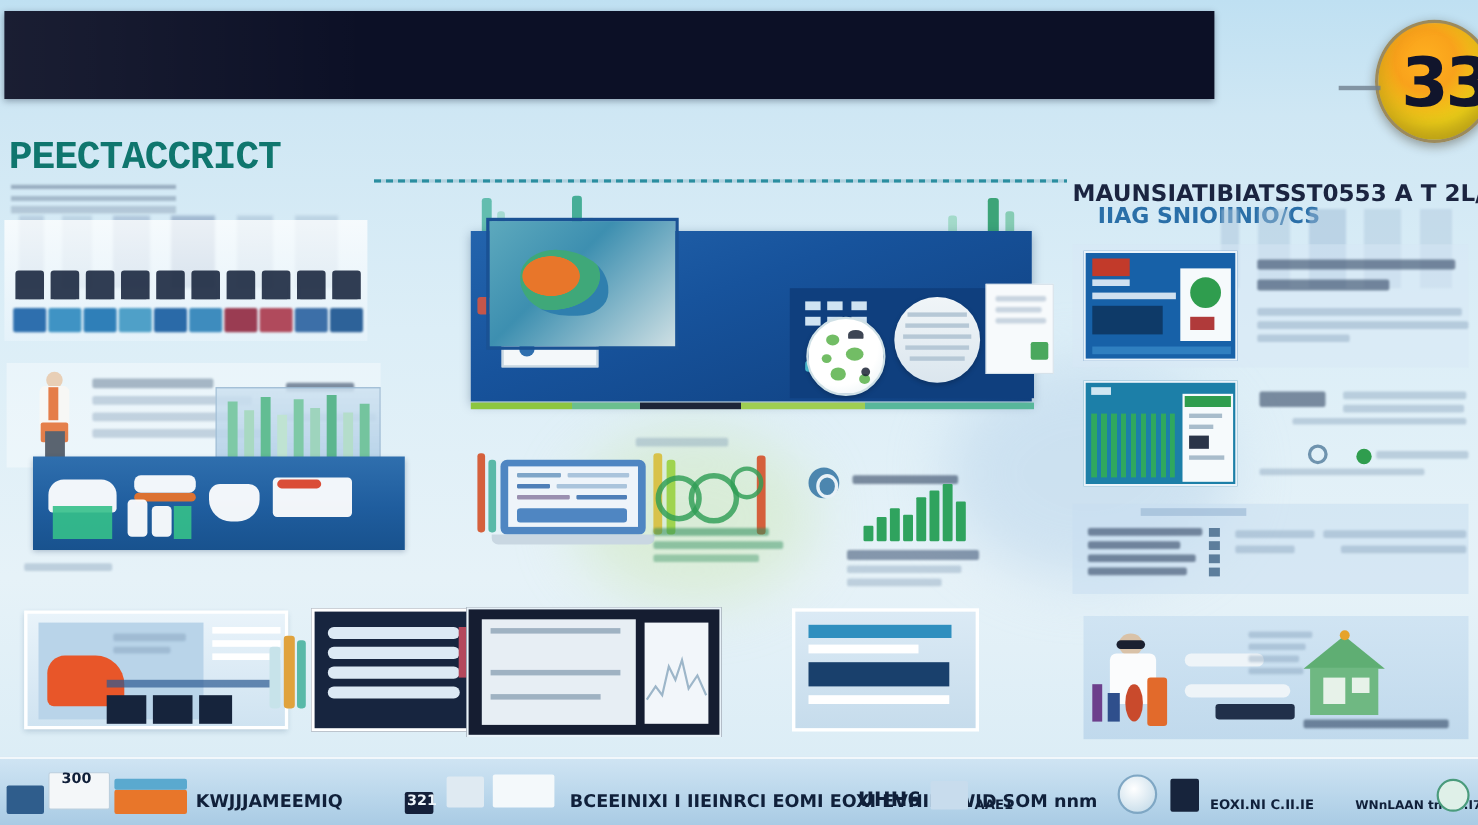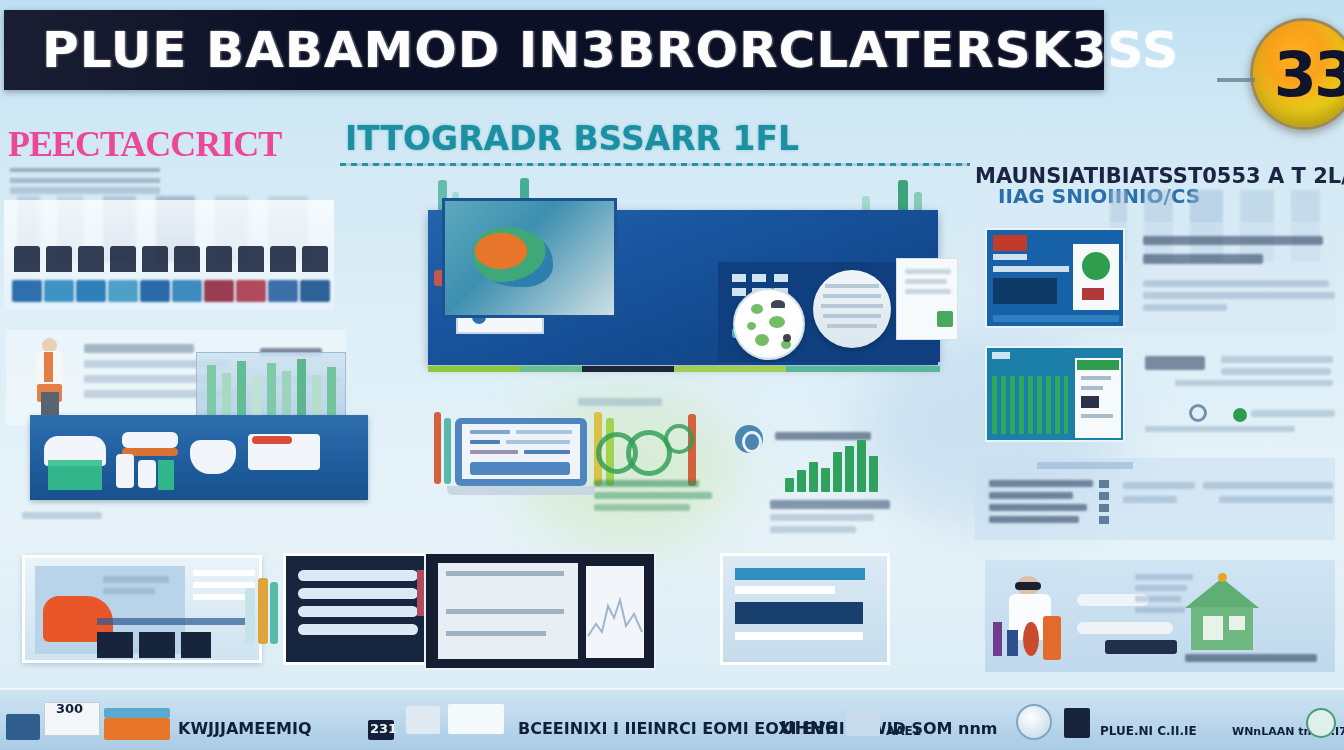--- a/index.html
+++ b/index.html
@@ -39,22 +39,22 @@
     border:3px solid #9c8a5c;
   }
   .badge-num{
     font-size:62px;font-weight:bold;color:#11152c;letter-spacing:-3px;
     font-family:"DejaVu Sans", sans-serif; transform:translateX(10px);
   }
   .badge-tick{position:absolute; left:-36px; top:57px; width:38px;height:4px;background:#6f7f8e;opacity:.8;}
 
   
   .col-head{position:absolute; font-weight:bold; white-space:nowrap; line-height:1;}
-  .head-left{ left:8px; top:126px; font-size:36px; color:#ec4899;
-    font-family:Liberation Serif, serif; letter-spacing:-1px; filter:blur(.3px);}
+  .head-left{ left:8px; top:126px; font-size:36px; color:#0f766e;
+    font-family:Liberation Mono, monospace; letter-spacing:-1px; filter:blur(.3px);}
   .head-left-sub{position:absolute;left:10px;top:168px;width:150px;height:26px;
     background:linear-gradient(180deg,rgba(60,80,110,.38) 0 16%,transparent 16% 38%,rgba(60,80,110,.3) 38% 56%,transparent 56% 74%,rgba(60,80,110,.22) 74% 90%);
     filter:blur(1.1px);}
   .head-center{ left:345px; top:122px; font-size:33px; color:#1d8fa2;
     font-family:"DejaVu Sans", sans-serif; letter-spacing:0px; filter:blur(.35px);
     text-shadow:0 0 3px rgba(40,160,180,.5);}
   .head-center-rule{position:absolute;left:340px;top:163px;width:630px;height:3px;
     background:repeating-linear-gradient(90deg,#2a8ea0 0 6px,rgba(80,140,160,.25) 6px 11px);
     filter:blur(.6px);}
   .head-right{ left:975px; top:128px; font-size:27px; color:#11172e;
@@ -218,21 +218,20 @@
 </head>
 <body>
 
 <div class="poster">
 
   <div class="wash" style="left:520px;top:390px;width:220px;height:160px;background:#cfe8b8;"></div>
   <div class="wash" style="left:860px;top:330px;width:260px;height:200px;background:#b8d3ea;"></div>
 
   <div class="title-banner">
     <div class="title-glow"></div>
-    <div class="title-text">PLUE BABAMOD IN3BRORCLATERSK3SS</div>
   </div>
 
   <div class="badge">
     <div class="badge-tick"></div>
     <div class="badge-num">33</div>
   </div>
 
   <div class="col-head head-left">PEECTACCRICT</div>
   <div class="head-left-sub"></div>
 
@@ -345,21 +344,20 @@
     </div>
   </div>
 
   <div class="right-bottom-panel">
     <div style="position:absolute;left:12px;top:12px;width:130px;height:12px;background:#2f8fbf;"></div>
     <div style="position:absolute;left:12px;top:30px;width:100px;height:8px;background:#fff;"></div>
     <div style="position:absolute;left:12px;top:46px;width:128px;height:22px;background:#19406c;"></div>
     <div style="position:absolute;left:12px;top:76px;width:128px;height:8px;background:#fff;"></div>
   </div>
 
-  <div class="col-head head-center">ITTOGRADR  BSSARR  1FL</div>
   <div class="head-center-rule"></div>
 
   <div class="glass" style="left:438px;top:180px;width:9px;height:95px;background:#59b9a8;"></div>
   <div class="glass" style="left:452px;top:192px;width:7px;height:80px;background:#9fd8cd;"></div>
   <div class="glass" style="left:520px;top:178px;width:9px;height:92px;background:#3aa88e;"></div>
   <div class="glass" style="left:534px;top:198px;width:7px;height:70px;background:#c6e3c0;"></div>
   <div class="glass" style="left:898px;top:180px;width:10px;height:96px;background:#2f9d6c;"></div>
   <div class="glass" style="left:914px;top:192px;width:8px;height:82px;background:#7fc9ae;"></div>
   <div class="glass" style="left:862px;top:196px;width:8px;height:78px;background:#9ed8c5;"></div>
 
@@ -554,27 +552,27 @@
   </div>
 
   <div class="footer">
     <div class="fchip" style="left:6px;width:34px;height:26px;background:#2f5d8c;"></div>
     <div class="fchip" style="left:44px;bottom:14px;width:56px;height:34px;background:#f4f7f9;border:1px solid #bcd0de;"></div>
     <div class="ftext" style="left:56px;bottom:34px;font-size:13px;">300</div>
     <div class="fchip" style="left:104px;width:66px;height:22px;background:#e8762a;"></div>
     <div class="fchip" style="left:104px;bottom:32px;width:66px;height:10px;background:#5aa9cf;"></div>
     <div class="ftext" style="left:178px;font-size:16px;">KWJJJAMEEMIQ</div>
     <div class="fchip" style="left:368px;width:26px;height:20px;background:#14203a;"></div>
-    <div class="ftext" style="left:370px;bottom:14px;font-size:13px;color:#eef5fa;">231</div>
+    <div class="ftext" style="left:370px;bottom:14px;font-size:13px;color:#eef5fa;">321</div>
     <div class="fchip" style="left:406px;bottom:16px;width:34px;height:28px;background:#dfeaf2;"></div>
     <div class="fchip" style="left:448px;bottom:16px;width:56px;height:30px;background:#f4f9fb;"></div>
     <div class="ftext" style="left:518px;font-size:16px;">BCEEINIXI I IIEINRCI EOMI EOXI EVHINEWID  SOM nnm</div>
     <div class="fcircle" style="left:1016px;bottom:10px;width:36px;height:36px;"></div>
     <div class="ftext" style="left:780px;font-size:18px;">UHH6</div>
     <div class="fchip" style="left:846px;bottom:14px;width:34px;height:26px;background:#c8dced;"></div>
     <div class="ftext" style="left:886px;font-size:12px;">AAE1</div>
     <div class="fchip" style="left:1064px;bottom:12px;width:26px;height:30px;background:#17243c;"></div>
-    <div class="ftext" style="left:1100px;font-size:12px;">PLUE.NI C.II.IE</div>
+    <div class="ftext" style="left:1100px;font-size:12px;">EOXI.NI C.II.IE</div>
     <div class="ftext" style="left:1232px;font-size:11px;">WNnLAAN tn mI.I7</div>
     <div class="fcircle" style="left:1306px;bottom:12px;width:30px;height:30px;background:#dff0e8;border-color:#4a9b7c;"></div>
   </div>
 
 </div>
 
 </body></html>

